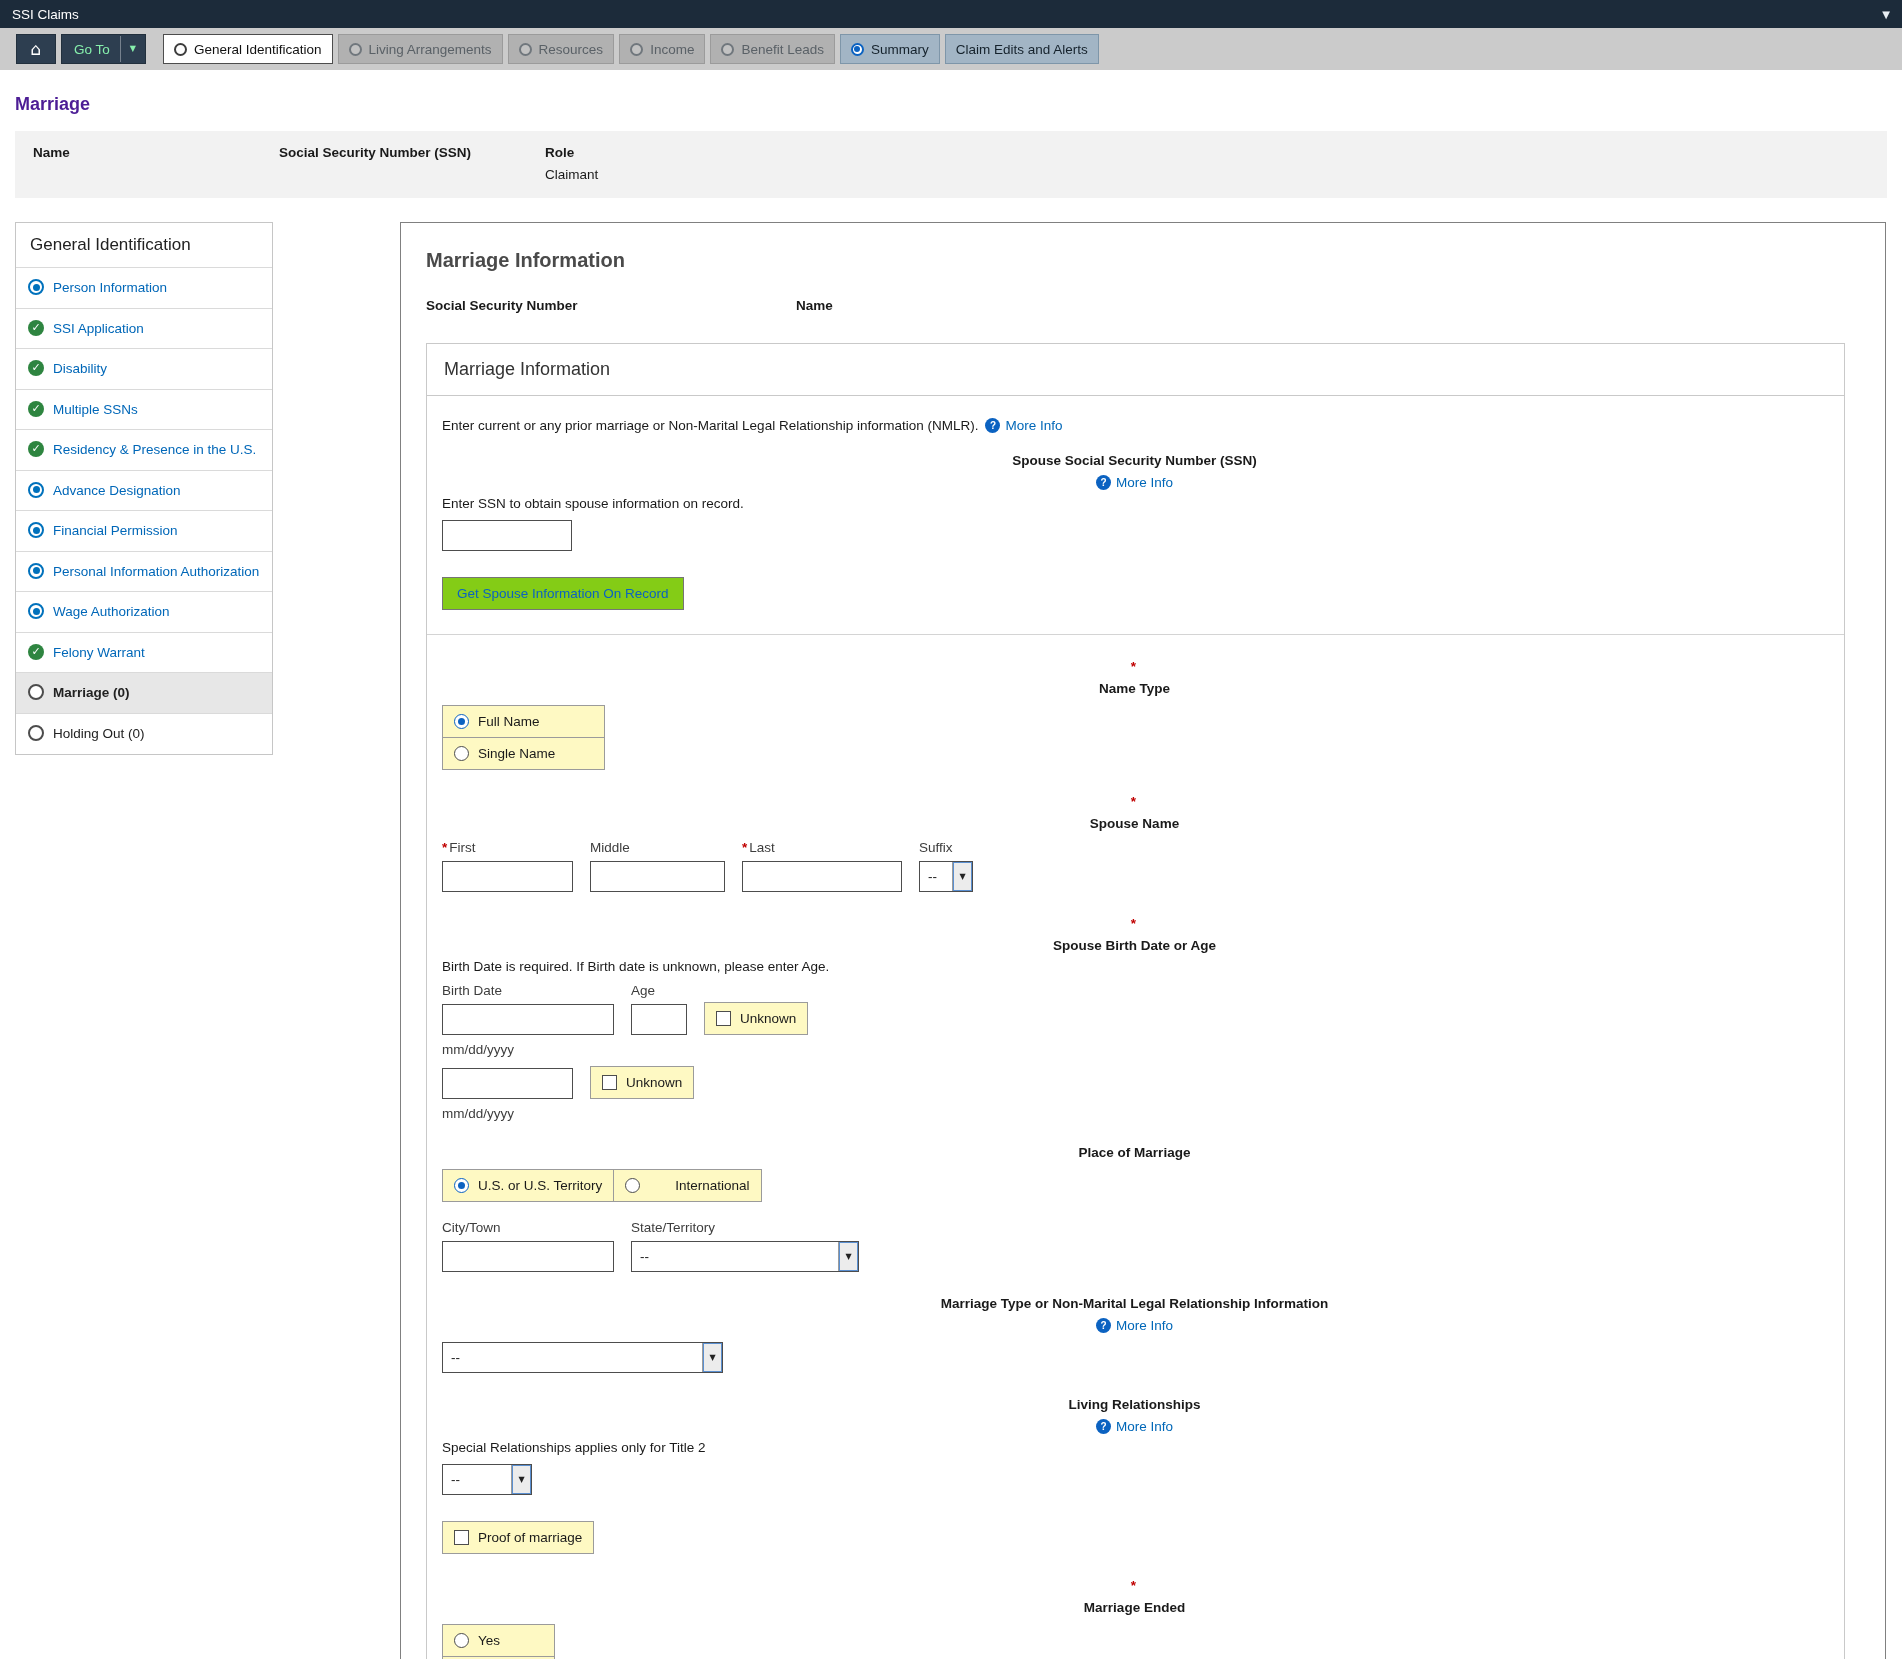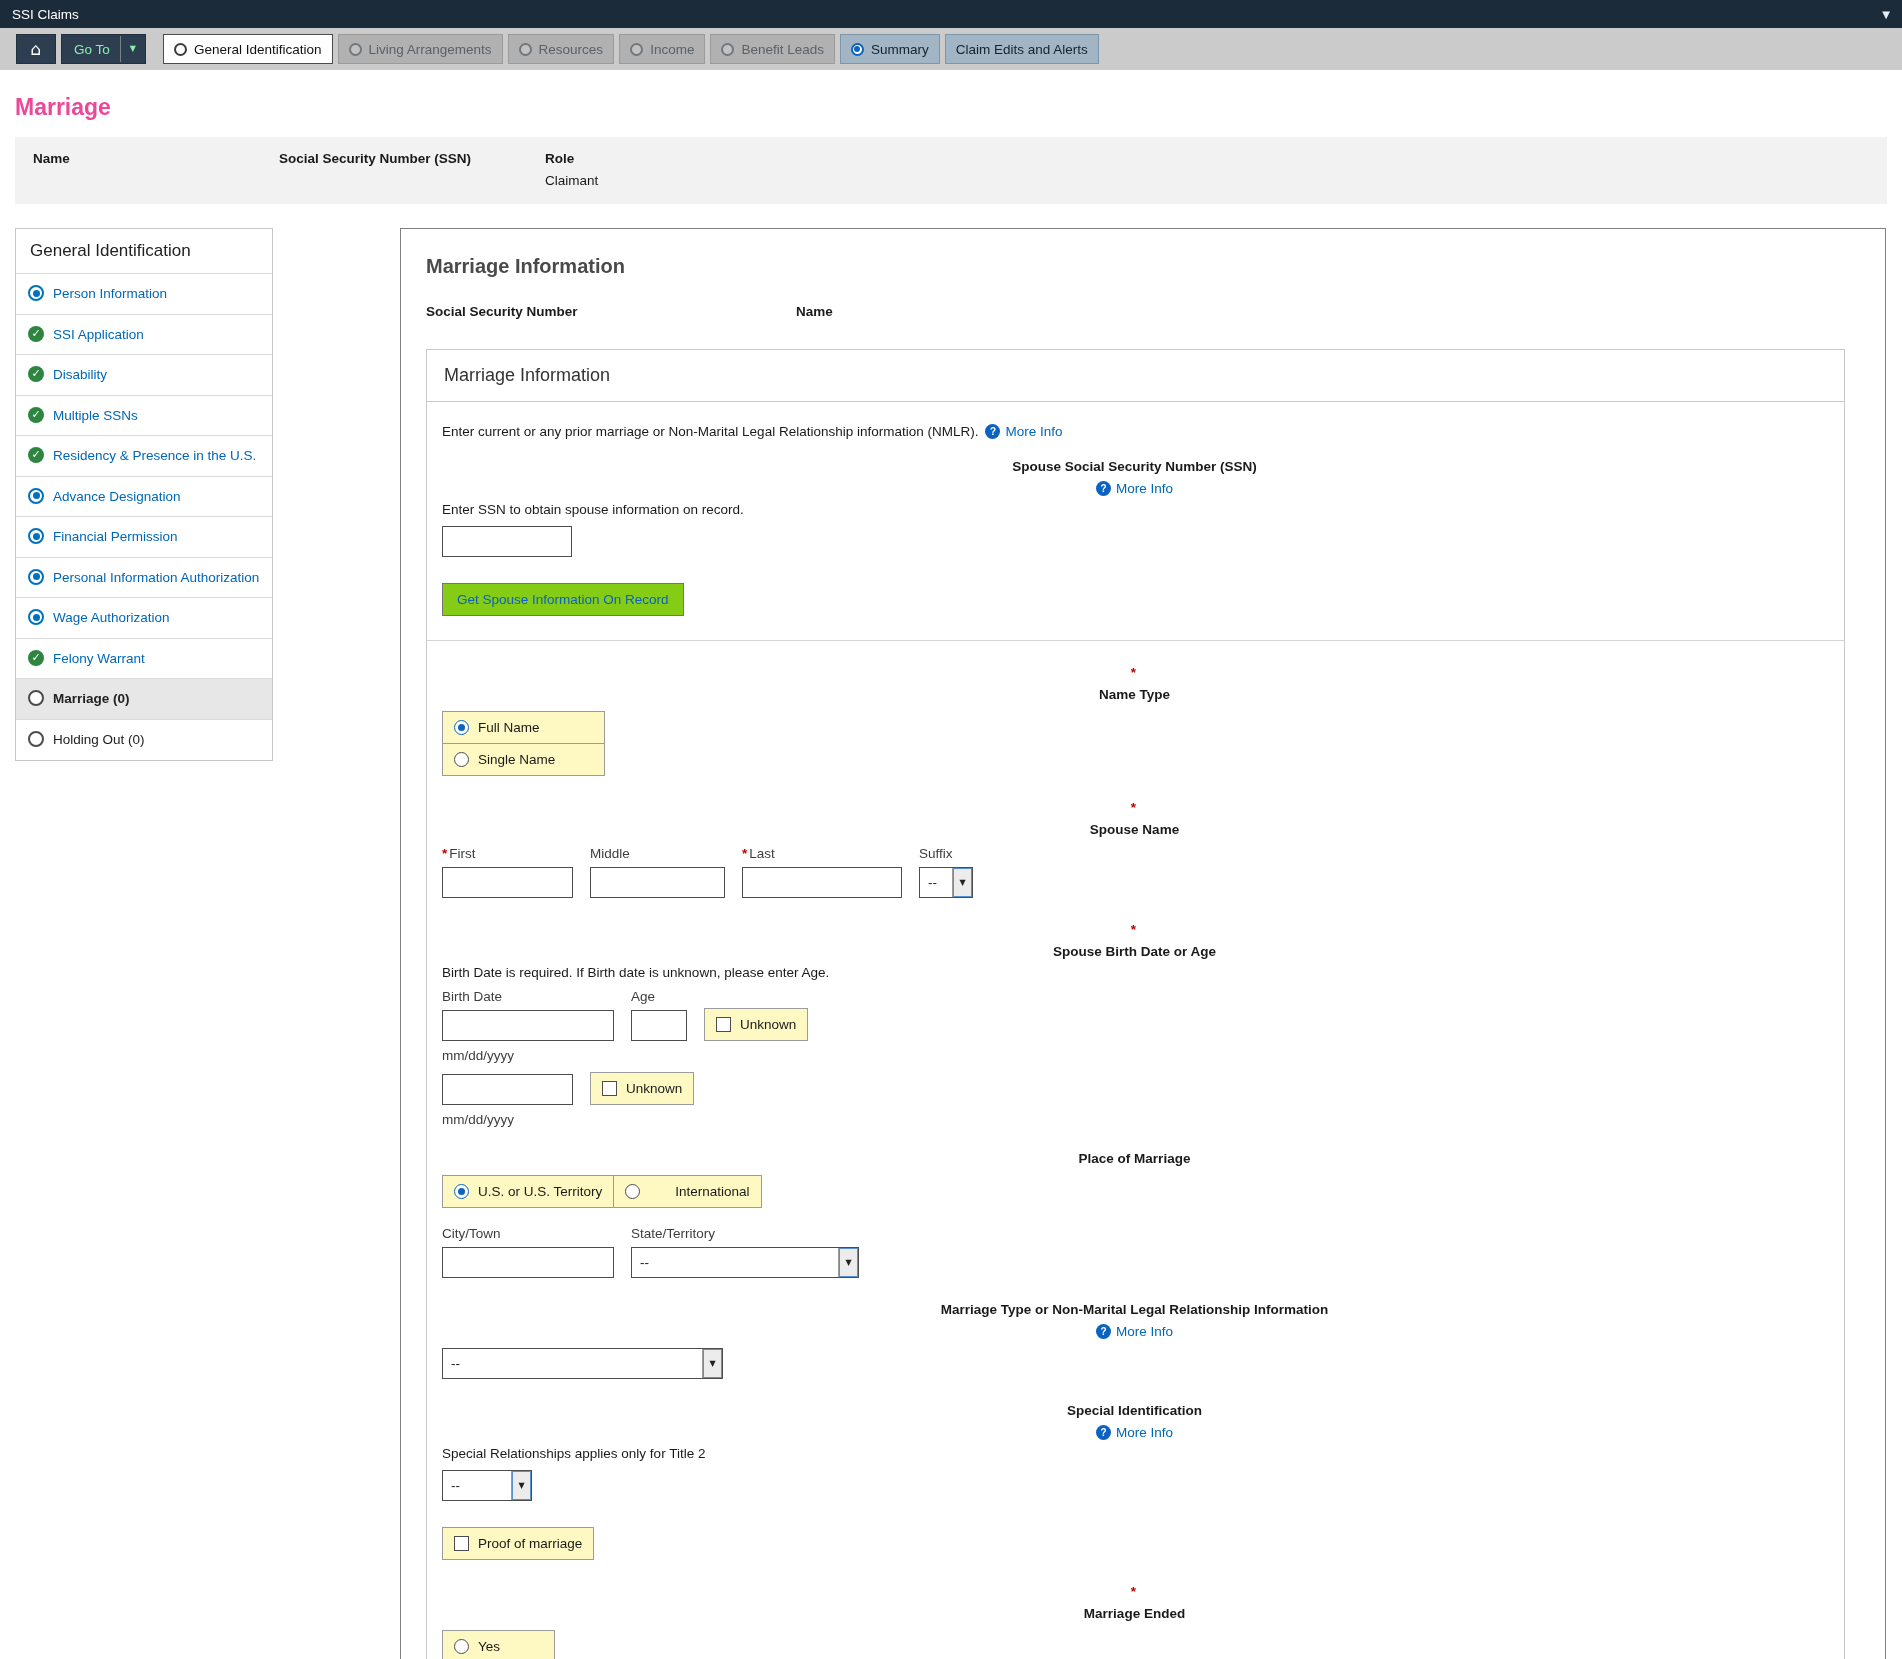--- a/index.html
+++ b/index.html
@@ -29,21 +29,21 @@
   .tab.active { background:#fff; border-color:#4d4d4d; color:#111; }
   .tab.disabled { background:#b1b1b1; border-color:#9b9b9b; color:#5a6167; }
   .tab.steel { background:#a2b5c5; border-color:#7e96a9; color:#15222c; }
   .radio-ic { width:13px; height:13px; border-radius:50%; flex:none; position:relative; }
   .radio-ic.outline { border:2px solid #3c3c3c; background:#fdfdfd; }
   .tab.disabled .radio-ic.outline { border-color:#70777d; background:#c2c2c2; }
   .radio-ic.selected { border:2px solid #0b62c1; background:#fff; }
   .radio-ic.selected::after { content:""; position:absolute; inset:1.5px; border-radius:50%; background:#0b62c1; }
 
   
-  .page-title { margin:24px 16px 0 15px; font-size:23px; font-weight:bold; color:#ec4899; }
+  .page-title { margin:24px 16px 0 15px; font-size:18px; font-weight:bold; color:#4c1d95; }
   .claimant-box { margin:16px 15px 0; background:#f2f2f2; padding:14px 18px 16px; display:grid; grid-template-columns:246px 266px 1fr; }
   .cb-label { font-weight:bold; }
   .cb-value { margin-top:7px; }
 
   
   .content { display:flex; align-items:flex-start; margin:24px 16px 0 15px; }
 
   
   .sidebar { width:258px; border:1px solid #c6c6c6; background:#fff; }
   .sidebar-title { font-size:17px; padding:12px 14px; color:#222; font-weight:normal; }
@@ -361,21 +361,21 @@
           </a>
         </div>
         <div style="margin-top:9px;">
           <span class="select w-mtype">
             <span class="select-value">--</span>
             <span class="select-arrow icon-font">▼</span>
           </span>
         </div>
 
         <div class="field-label">
-          <span>Special Identification</span>
+          <span>Living Relationships</span>
           <a class="more-info">
             <span class="q-ic">?</span>
             <span>More Info</span>
           </a>
         </div>
         <div class="hint">Special Relationships applies only for Title 2</div>
         <div style="margin-top:9px;">
           <span class="select w-special">
             <span class="select-value">--</span>
             <span class="select-arrow icon-font">▼</span>

